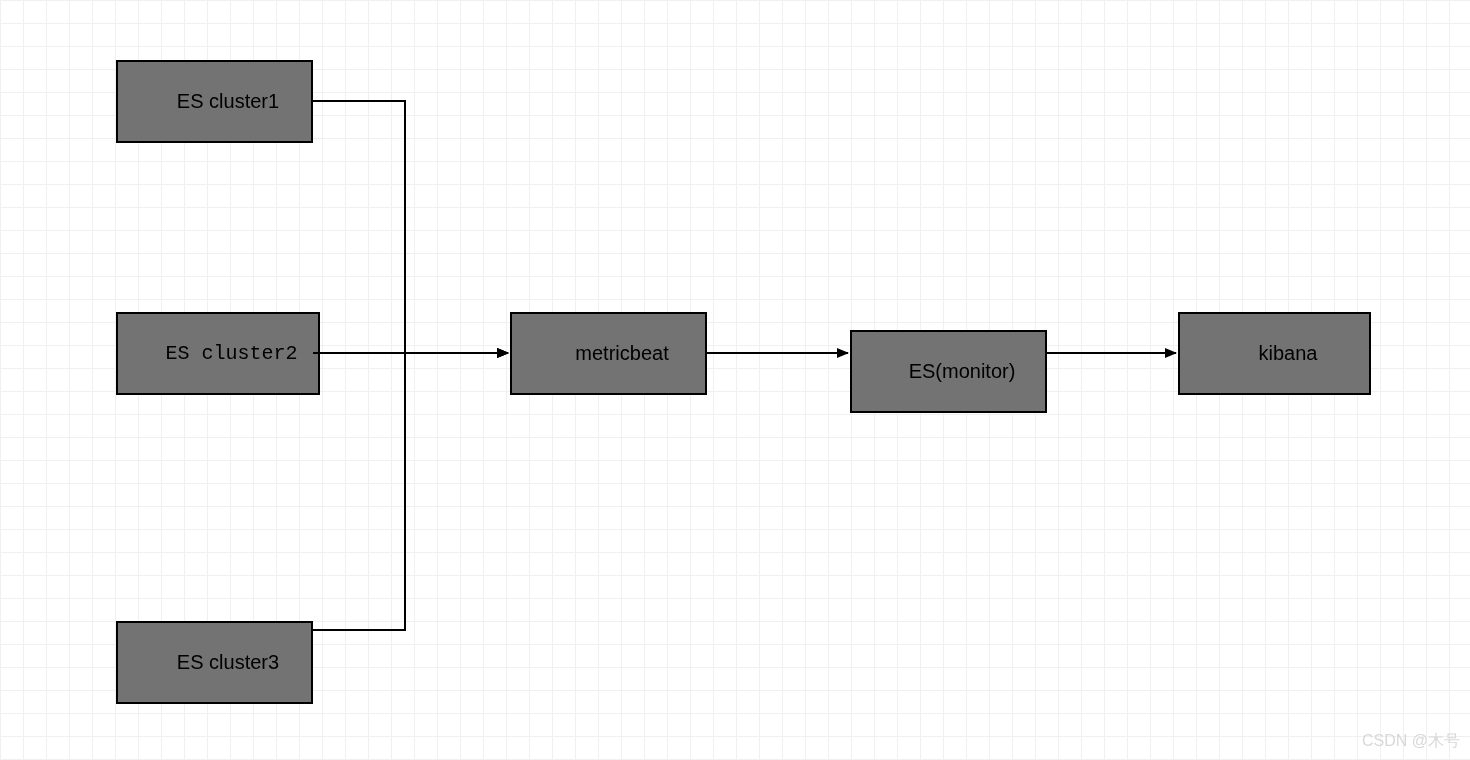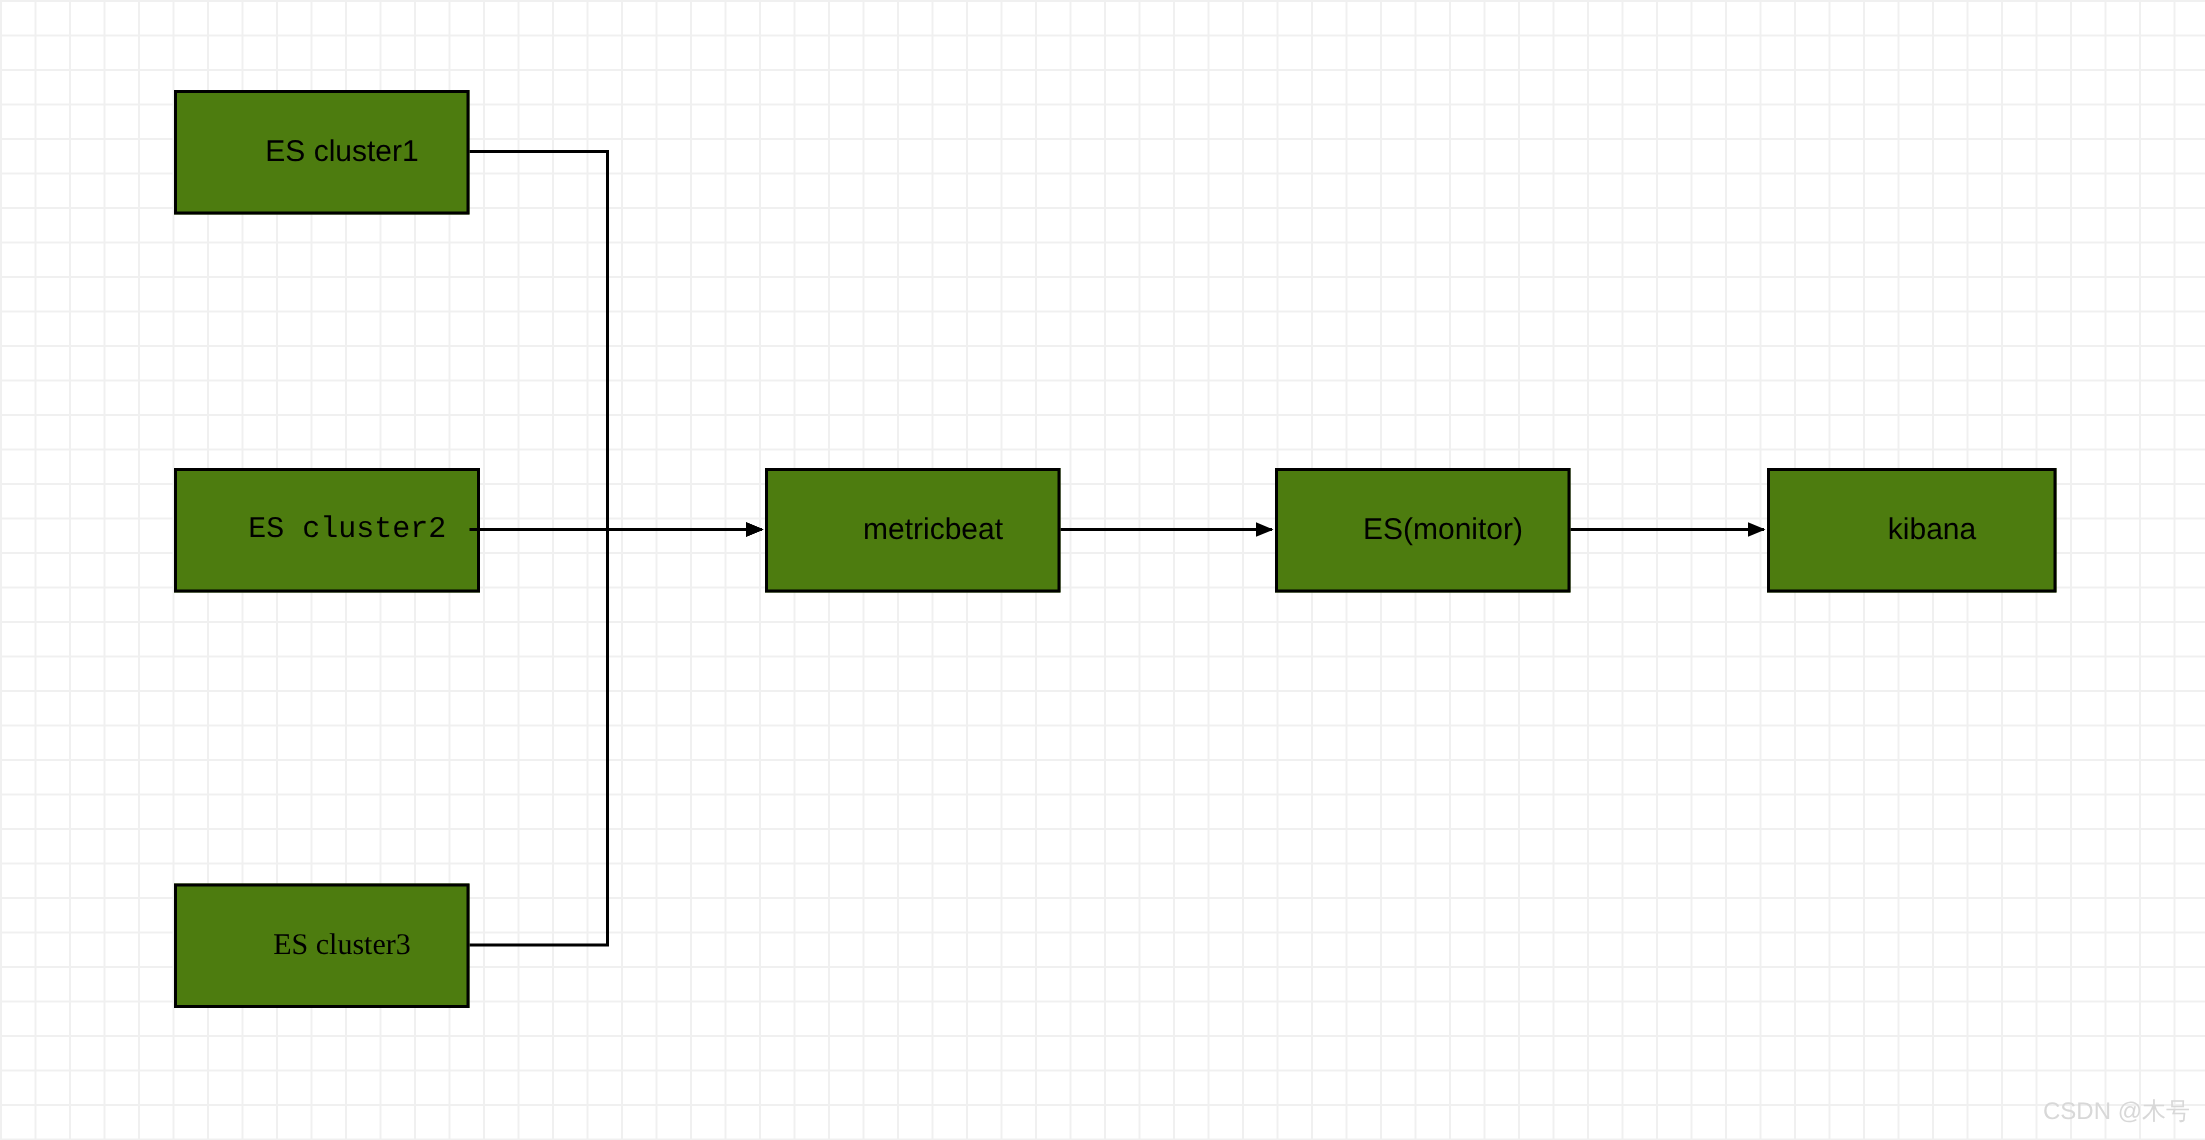--- a/index.html
+++ b/index.html
@@ -14,21 +14,21 @@
       font-family: Arial, sans-serif;
       background-color: #ffffff;
       background-image:
         linear-gradient(#f0f0f0 1px, transparent 1px),
         linear-gradient(90deg, #f0f0f0 1px, transparent 1px);
       background-size: 23px 23px;
       overflow: hidden;
     }
     .node {
       position: absolute;
-      background: #4d7c0f;
+      background: #737373;
       border: 2px solid #000000;
       display: flex;
       align-items: center;
       justify-content: center;
       font-size: 20px;
       color: #000000;
       padding-left: 27px;
     }
     svg.connectors {
       position: absolute;
@@ -51,29 +51,29 @@
 <body>
 
 <div class="node" style="left:116px; top:60px; width:197px; height:83px;">
   <span>ES cluster1</span>
 </div>
 
 <div class="node" style="left:116px; top:312px; width:204px; height:83px;font-family:Liberation Mono, monospace;">
   <span>ES cluster2</span>
 </div>
 
-<div class="node" style="left:116px; top:589px; width:197px; height:83px;font-family:Liberation Serif, serif;">
+<div class="node" style="left:116px; top:621px; width:197px; height:83px;">
   <span>ES cluster3</span>
 </div>
 
 <div class="node" style="left:510px; top:312px; width:197px; height:83px;">
   <span>metricbeat</span>
 </div>
 
-<div class="node" style="left:850px; top:312px; width:197px; height:83px;">
+<div class="node" style="left:850px; top:330px; width:197px; height:83px;">
   <span>ES(monitor)</span>
 </div>
 
 <div class="node" style="left:1178px; top:312px; width:193px; height:83px;">
   <span>kibana</span>
 </div>
 
 <svg class="connectors">
   <defs>
     <marker id="arrowhead" markerWidth="12" markerHeight="10" refX="11" refY="5" orient="auto" markerUnits="userSpaceOnUse">

